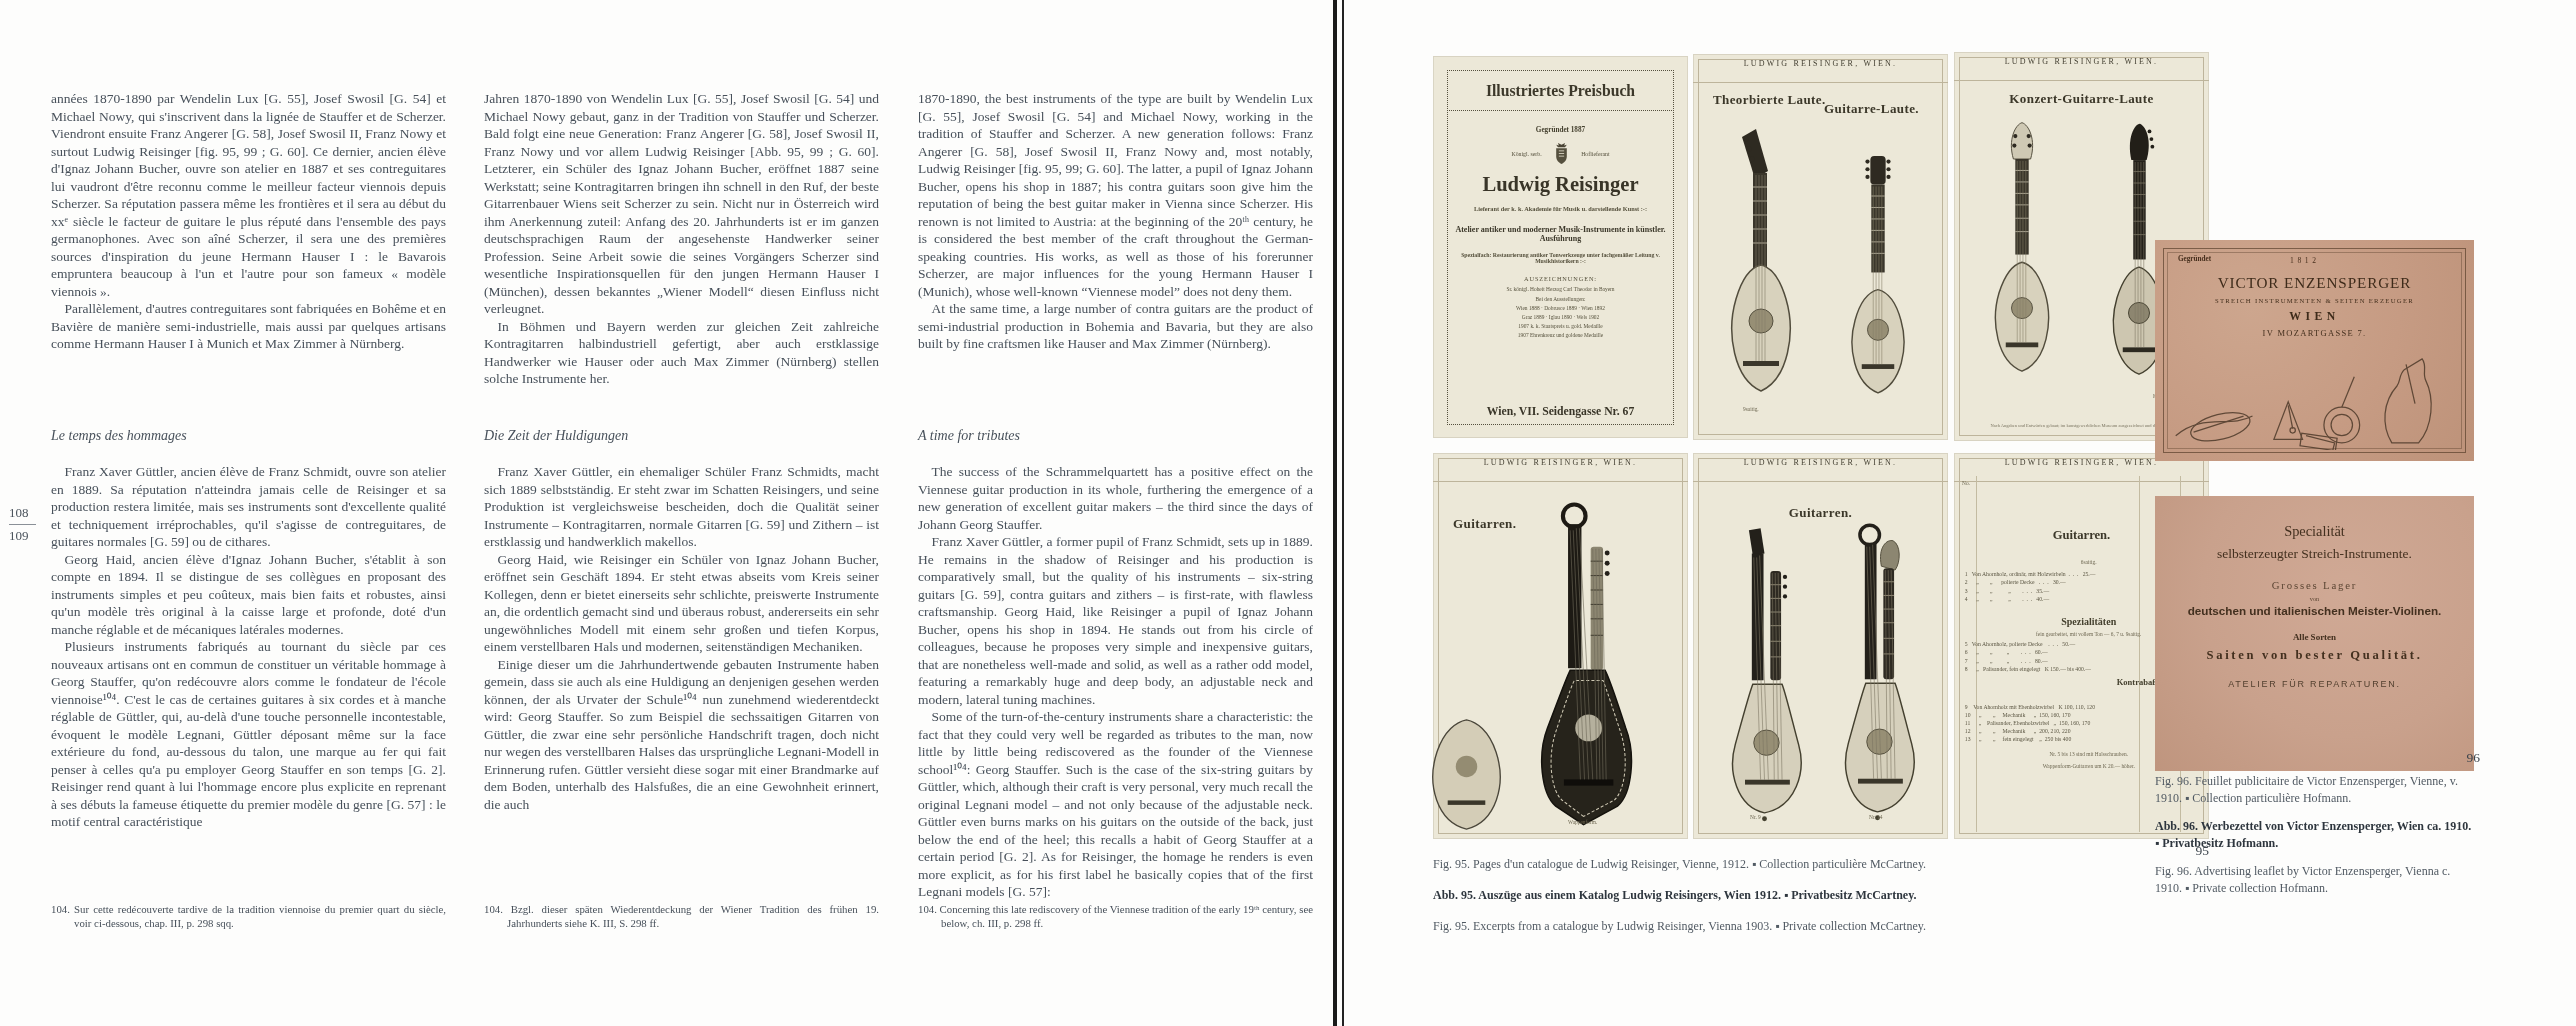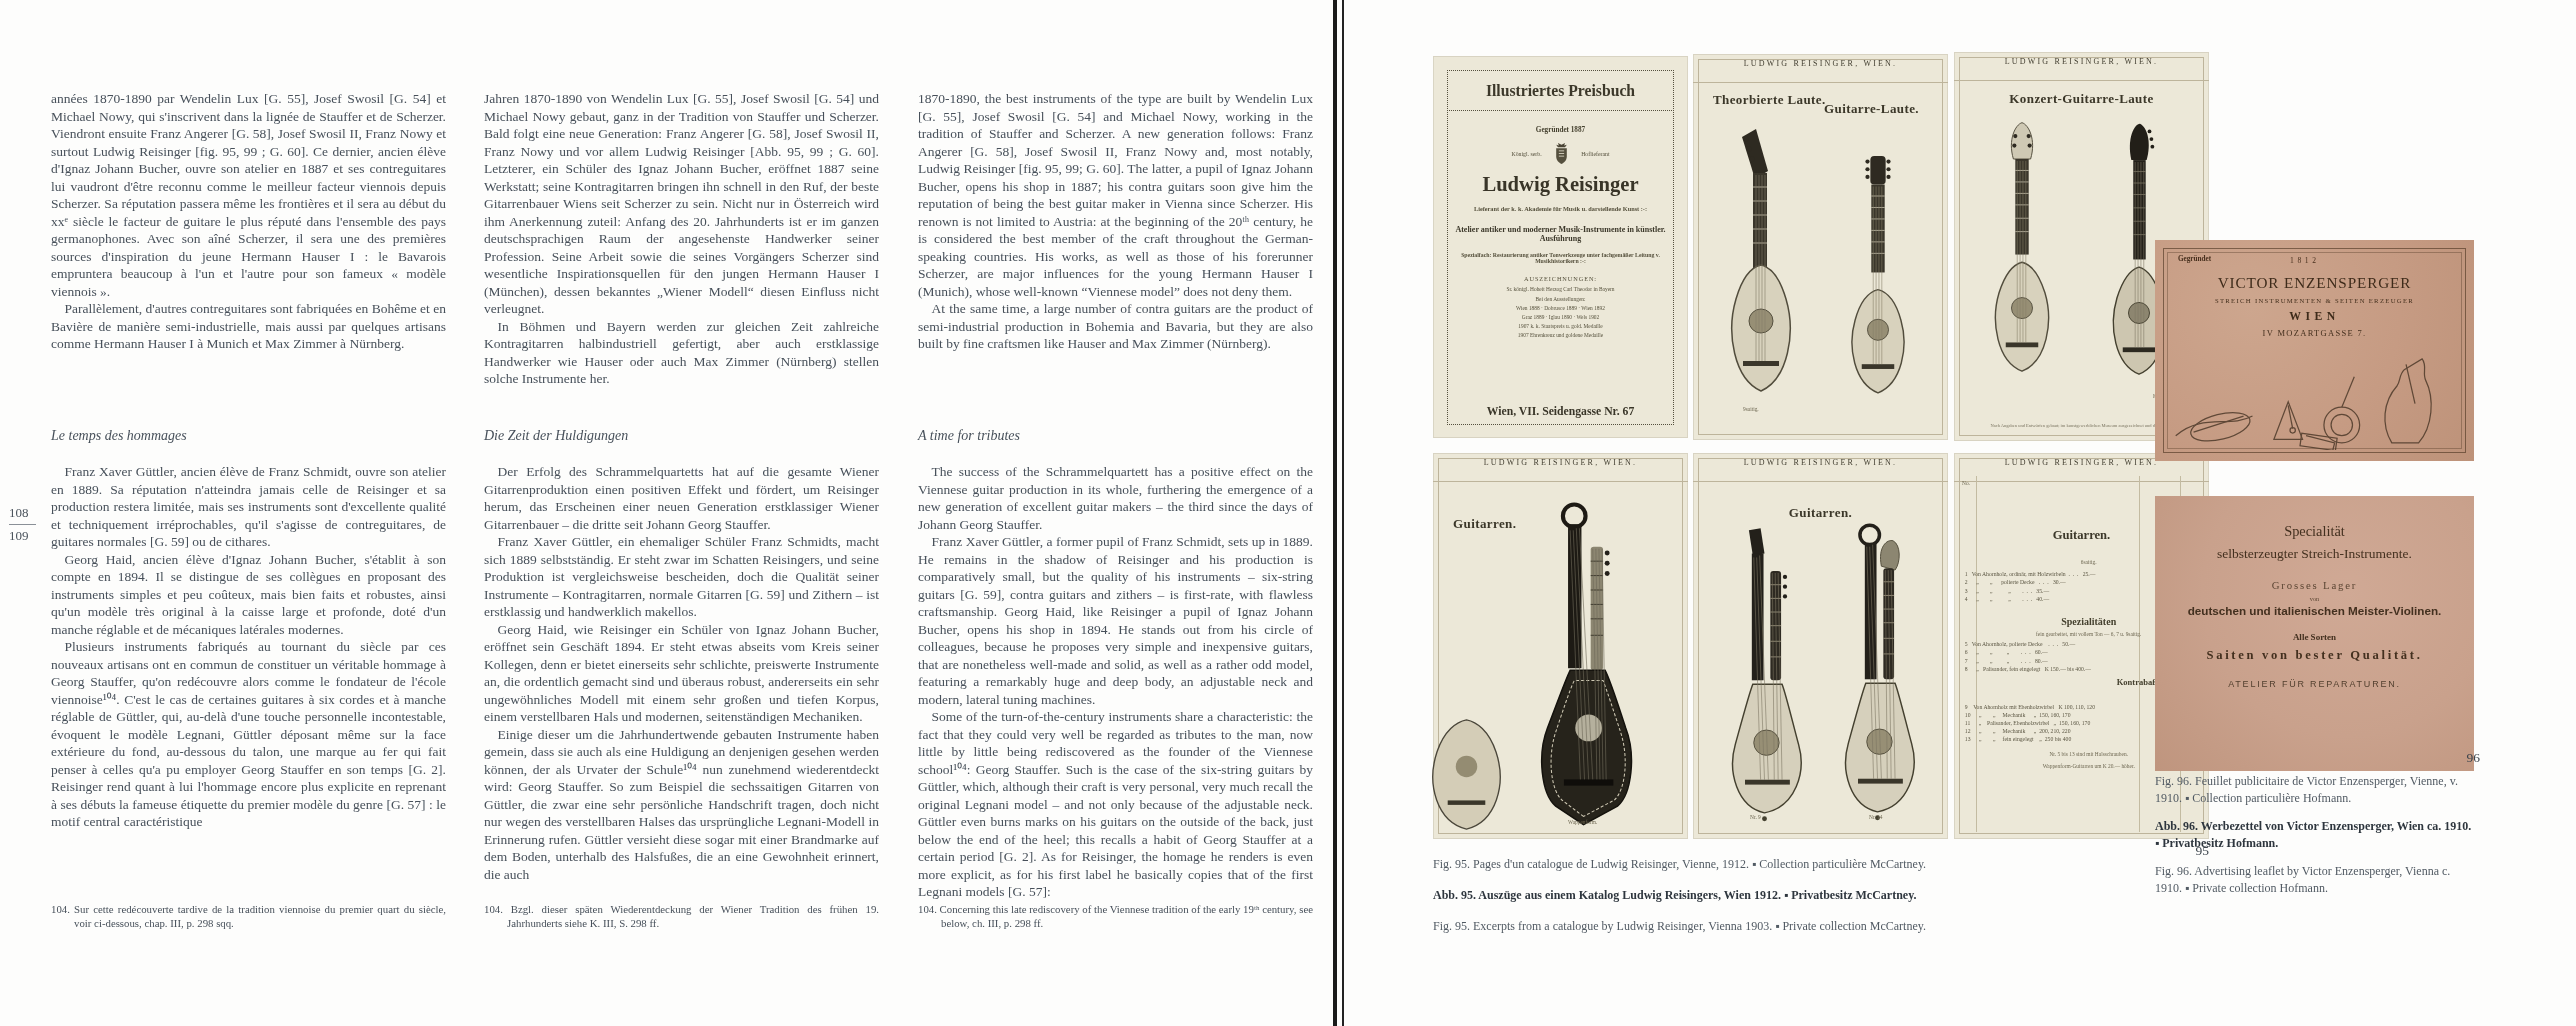--- a/index.html
+++ b/index.html
@@ -94,21 +94,20 @@
       <p class="footnote">104. Sur cette redécouverte tardive de la tradition viennoise du premier quart du siècle, voir ci-dessous, chap. III, p. 298 sqq.</p>
     </section>
 
     <section class="col c2">
       <div class="pre">
         <p class="noindent">Jahren 1870-1890 von Wendelin Lux [G. 55], Josef Swosil [G. 54] und Michael Nowy gebaut, ganz in der Tradition von Stauffer und Scherzer. Bald folgt eine neue Generation: Franz Angerer [G. 58], Josef Swosil II, Franz Nowy und vor allem Ludwig Reisinger [Abb. 95, 99 ; G. 60]. Letzterer, ein Schüler des Ignaz Johann Bucher, eröffnet 1887 seine Werkstatt; seine Kontragitarren bringen ihn schnell in den Ruf, der beste Gitarrenbauer Wiens seit Scherzer zu sein. Nicht nur in Österreich wird ihm Anerkennung zuteil: Anfang des 20. Jahrhunderts ist er im ganzen deutschsprachigen Raum der angesehenste Handwerker seiner Profession. Seine Arbeit sowie die seines Vorgängers Scherzer sind wesentliche Inspirationsquellen für den jungen Hermann Hauser I (München), dessen bekanntes „Wiener Modell“ diesen Einfluss nicht verleugnet.</p>
         <p>In Böhmen und Bayern werden zur gleichen Zeit zahlreiche Kontragitarren halbindustriell gefertigt, aber auch erstklassige Handwerker wie Hauser oder auch Max Zimmer (Nürnberg) stellen solche Instrumente her.</p>
       </div>
       <h3>Die Zeit der Huldigungen</h3>
       <div class="post">
-        <p>Der Erfolg des Schrammelquartetts hat auf die gesamte Wiener Gitarrenproduktion einen positiven Effekt und fördert, um Reisinger herum, das Erscheinen einer neuen Generation erstklassiger Wiener Gitarrenbauer – die dritte seit Johann Georg Stauffer.</p>
         <p>Franz Xaver Güttler, ein ehemaliger Schüler Franz Schmidts, macht sich 1889 selbstständig. Er steht zwar im Schatten Reisingers, und seine Produktion ist vergleichsweise bescheiden, doch die Qualität seiner Instrumente – Kontragitarren, normale Gitarren [G. 59] und Zithern – ist erstklassig und handwerklich makellos.</p>
         <p>Georg Haid, wie Reisinger ein Schüler von Ignaz Johann Bucher, eröffnet sein Geschäft 1894. Er steht etwas abseits vom Kreis seiner Kollegen, denn er bietet einerseits sehr schlichte, preiswerte Instrumente an, die ordentlich gemacht sind und überaus robust, andererseits ein sehr ungewöhnliches Modell mit einem sehr großen und tiefen Korpus, einem verstellbaren Hals und modernen, seitenständigen Mechaniken.</p>
         <p>Einige dieser um die Jahrhundertwende gebauten Instrumente haben gemein, dass sie auch als eine Huldigung an denjenigen gesehen werden können, der als Urvater der Schule¹⁰⁴ nun zunehmend wiederentdeckt wird: Georg Stauffer. So zum Beispiel die sechssaitigen Gitarren von Güttler, die zwar eine sehr persönliche Handschrift tragen, doch nicht nur wegen des verstellbaren Halses das ursprüngliche Legnani-Modell in Erinnerung rufen. Güttler versieht diese sogar mit einer Brandmarke auf dem Boden, unterhalb des Halsfußes, die an eine Gewohnheit erinnert, die auch</p>
       </div>
       <p class="footnote">104. Bzgl. dieser späten Wiederentdeckung der Wiener Tradition des frühen 19. Jahrhunderts siehe K. III, S. 298 ff.</p>
     </section>
 
     <section class="col c3">
       <div class="pre">
         <p class="noindent">1870-1890, the best instruments of the type are built by Wendelin Lux [G. 55], Josef Swosil [G. 54] and Michael Nowy, working in the tradition of Stauffer and Scherzer. A new generation follows: Franz Angerer [G. 58], Josef Swosil II, Franz Nowy and, most notably, Ludwig Reisinger [fig. 95, 99; G. 60]. The latter, a pupil of Ignaz Johann Bucher, opens his shop in 1887; his contra guitars soon give him the reputation of being the best guitar maker in Vienna since Scherzer. His renown is not limited to Austria: at the beginning of the 20ᵗʰ century, he is considered the best member of the craft throughout the German-speaking countries. His works, as well as those of his forerunner Scherzer, are major influences for the young Hermann Hauser I (Munich), whose well-known “Viennese model” does not deny them.</p>

